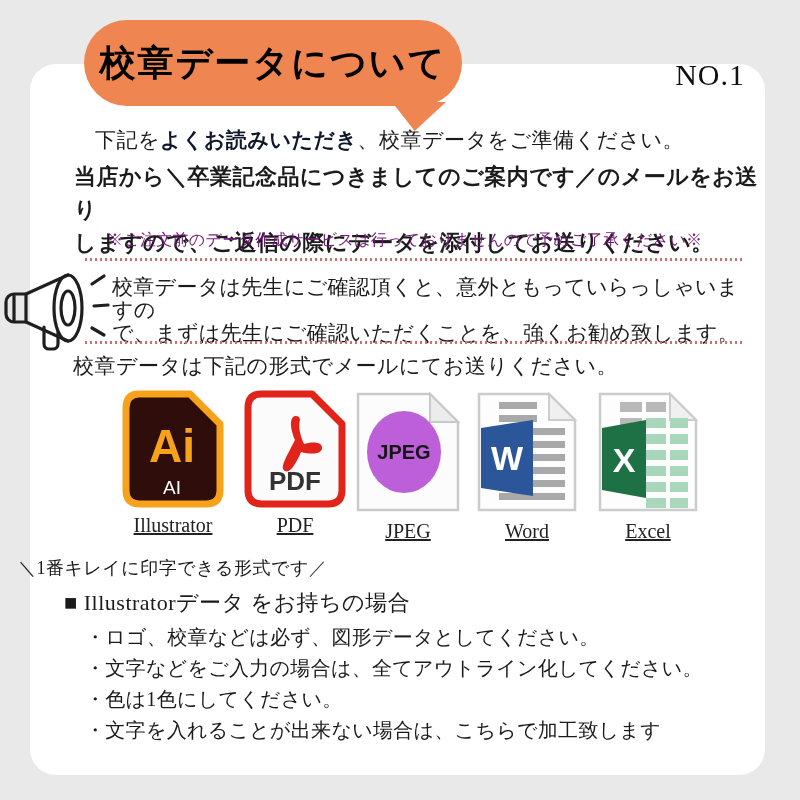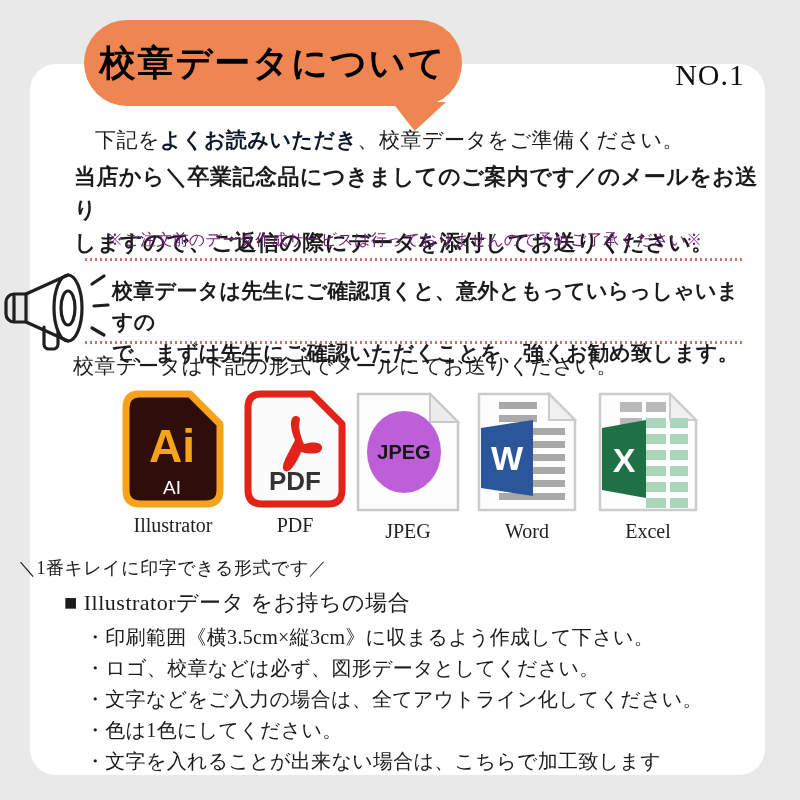--- a/index.html
+++ b/index.html
@@ -34,24 +34,24 @@
   .intro-line1{left:95px;top:126px;font-size:21px;letter-spacing:.5px;}
   .red{color:#0f172a;font-weight:700;}
   .intro-line2{left:74px;top:160px;width:690px;font-size:22px;line-height:33px;font-weight:600;letter-spacing:.5px;}
   .intro-note{left:107px;top:230px;font-size:16px;color:#701a75;letter-spacing:.3px;}
   .dotted{
     height:3px;width:660px;left:85px;
     background:repeating-linear-gradient(90deg,#CB6F6F 0 2px,transparent 2px 5px);
   }
   .dotted1{top:258px;}
   .dotted2{top:341px;}
-  .advice-text{left:112px;top:276px;width:645px;font-size:21px;line-height:31px;letter-spacing:.3px;font-weight:bold;}
+  .advice-text{left:112px;top:276px;width:645px;font-size:21px;line-height:23px;letter-spacing:.3px;}
   .formats-heading{left:73px;top:352px;font-size:21px;letter-spacing:.5px;}
   .fmt-col{position:absolute;top:390px;display:flex;flex-direction:column;align-items:center;}
-  .fmt-label{margin-top:6px;font-size:20px;color:#222;}
+  .fmt-label{margin-top:6px;font-size:20px;color:#222;text-decoration:underline;}
   .best-note{left:18px;top:556px;font-size:18px;letter-spacing:.5px;}
   .ill-heading{left:64px;top:588px;font-size:22px;font-weight:400;letter-spacing:.5px;}
   .bullets{left:85px;top:622px;font-size:20px;line-height:31px;letter-spacing:.3px;}
   svg text{font-family:"Liberation Sans","DejaVu Sans",sans-serif;}
 </style>
 </head>
 <body>
 
 <div id="page">
 
@@ -165,20 +165,19 @@
       </g>
       <polygon points="6,38 50,30 50,108 6,100" fill="#1E7145"></polygon>
       <text x="28" y="82" font-size="34" font-weight="bold" fill="#ffffff" text-anchor="middle">X</text>
     </svg>
     <div class="fmt-label">Excel</div>
   </div>
 
   <div class="abs best-note">＼1番キレイに印字できる形式です／</div>
   <div class="abs ill-heading">■ Illustratorデータ をお持ちの場合</div>
   <div class="abs bullets">
-    <div>・印刷範囲《横3.5cm×縦3cm》に収まるよう作成して下さい。</div>
     <div>・ロゴ、校章などは必ず、図形データとしてください。</div>
     <div>・文字などをご入力の場合は、全てアウトライン化してください。</div>
     <div>・色は1色にしてください。</div>
     <div>・文字を入れることが出来ない場合は、こちらで加工致します</div>
   </div>
 
 </div>
 
 </body></html>

